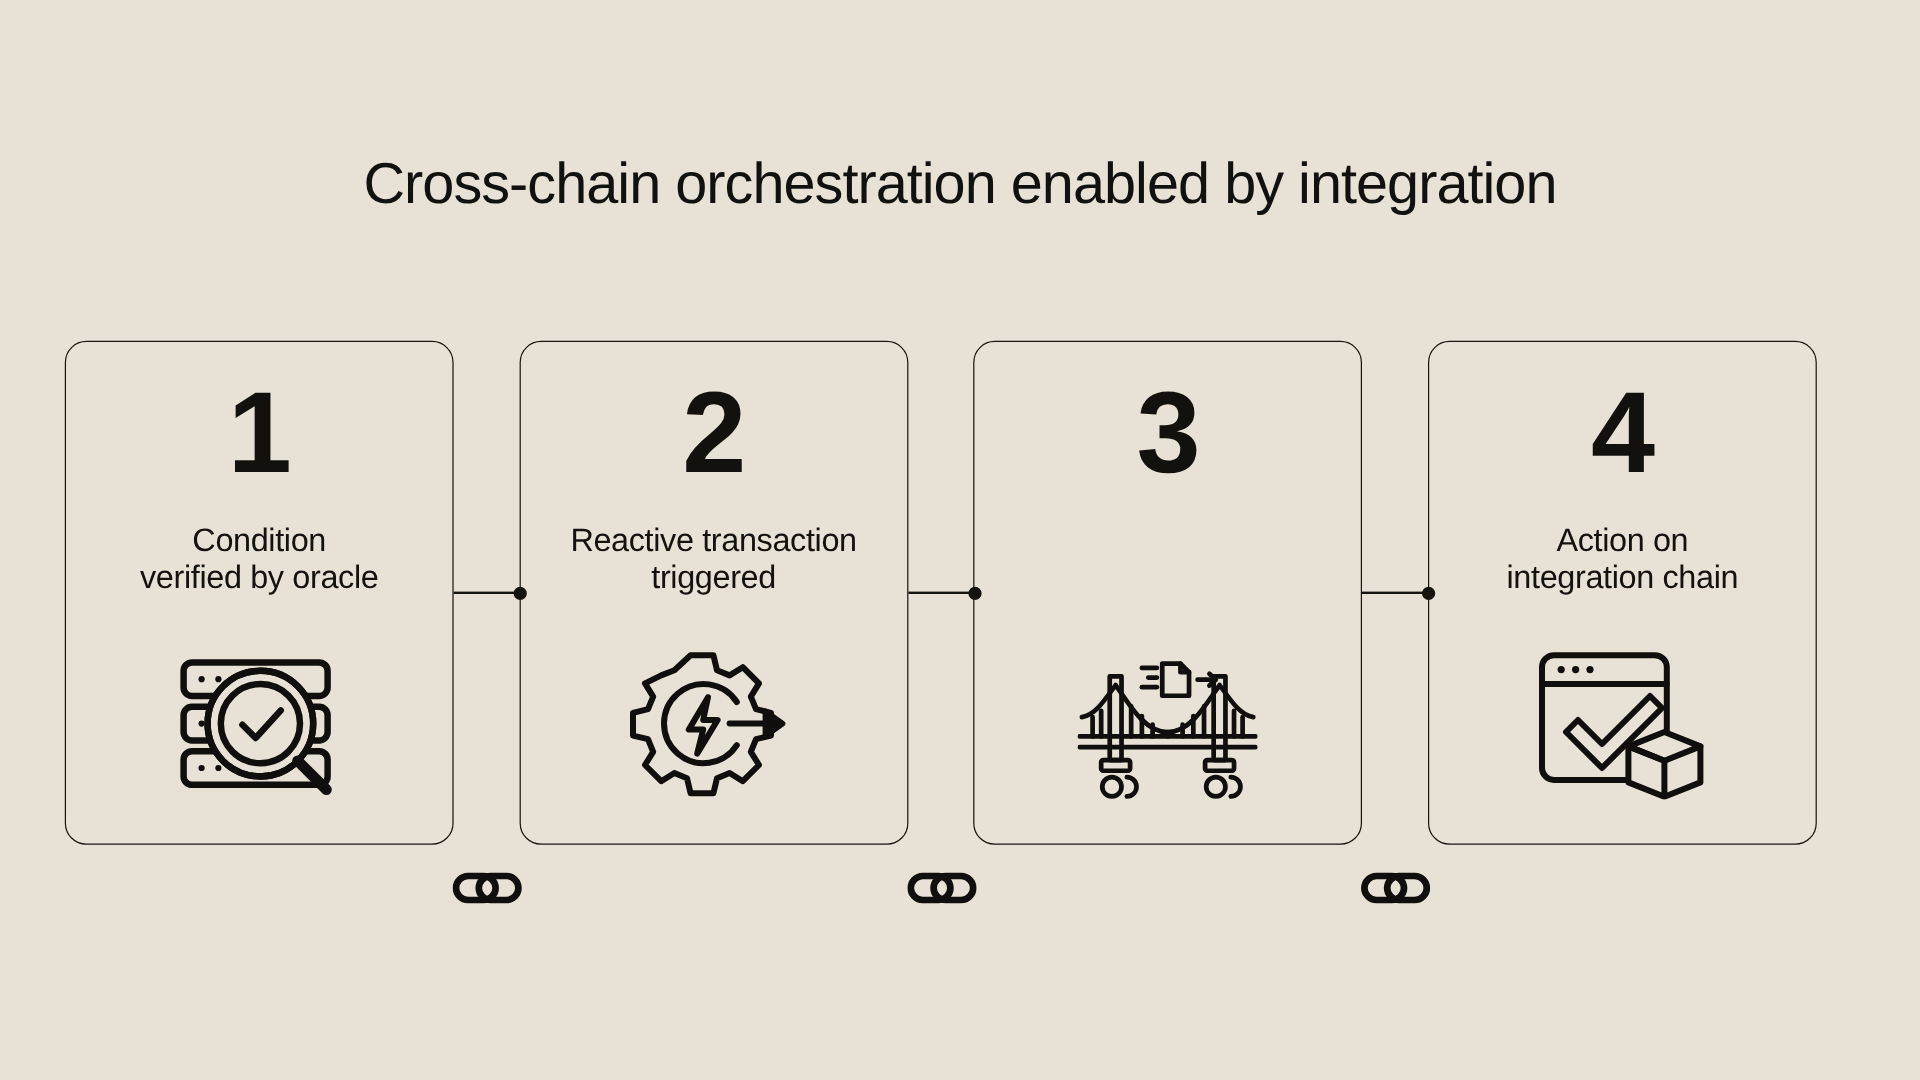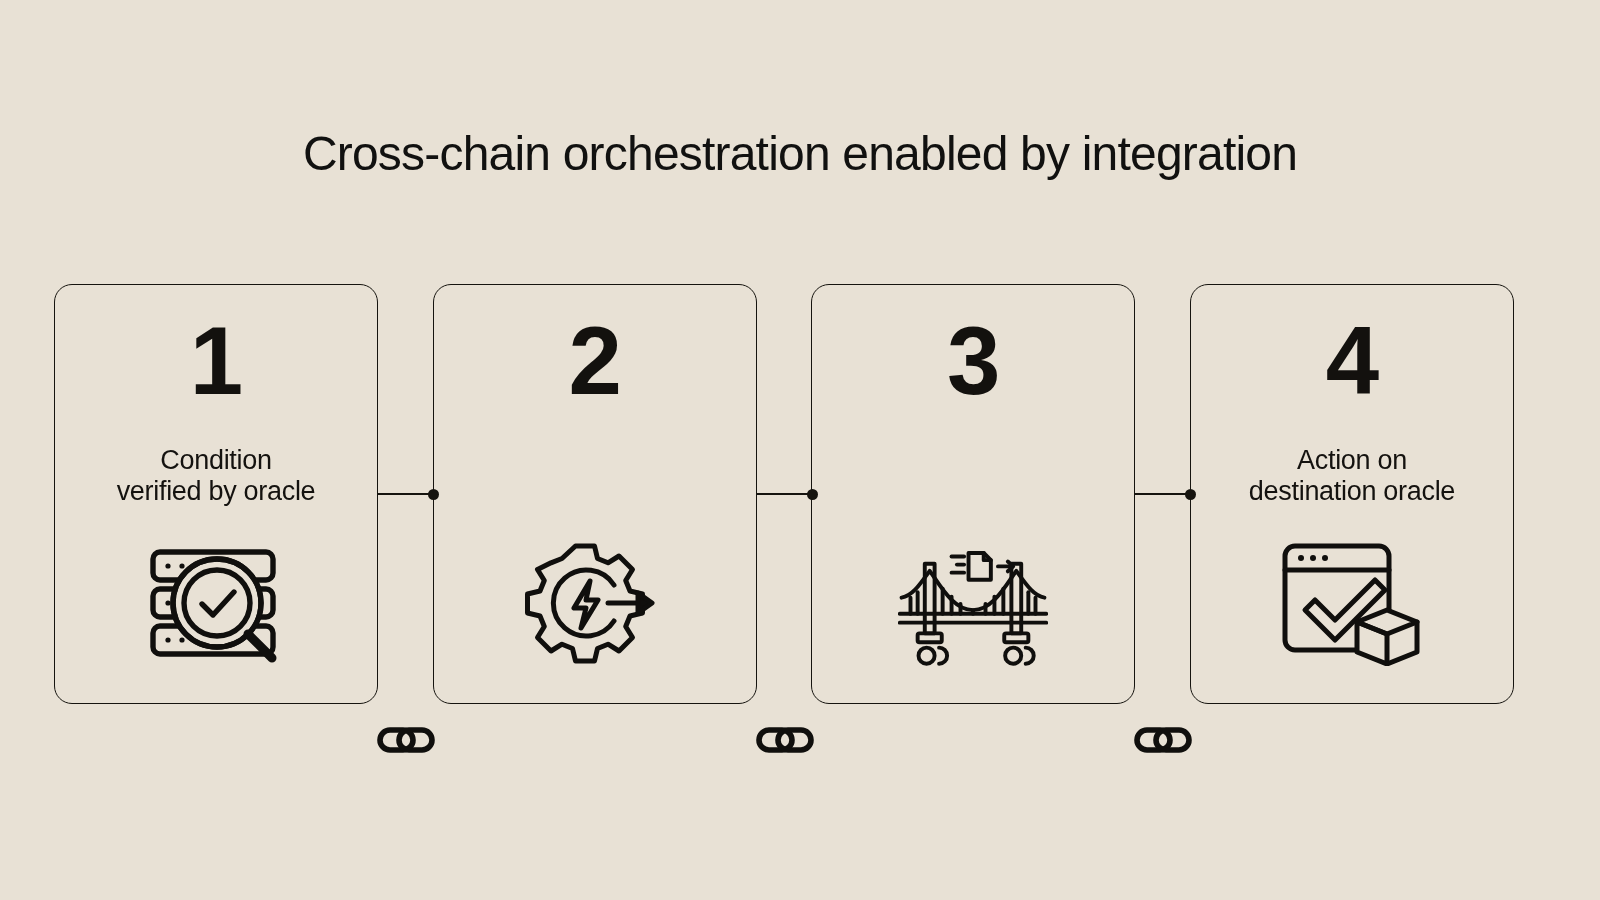--- a/index.html
+++ b/index.html
@@ -67,21 +67,21 @@
     font-size: 96px;
     font-weight: 700;
     line-height: 1;
     letter-spacing: -1px;
     color: #13110E;
     margin-top: 28px;
     user-select: none;
   }
 
   .card-label {
-    margin-top: 36px;
+    margin-top: 26px;
     font-size: 27px;
     font-weight: 400;
     line-height: 1.14;
     text-align: center;
     color: #14120F;
     letter-spacing: -0.3px;
     max-width: 300px;
     white-space: pre-line;
   }
 
@@ -171,20 +171,22 @@
 
           <path d="M61 62 L72 73 L93 50"></path>
 
           <path d="M107 92 L131 116" stroke-width="9"></path>
         </svg>
       </div>
     </div>
 
     <div class="card">
       <div class="card-number">2</div>
+      <div class="card-label">Reactive transaction
+triggered</div>
       <div class="card-icon">
         <svg width="150" height="126" viewBox="0 0 150 126" fill="none" stroke="#100F0D" stroke-width="5" stroke-linecap="round" stroke-linejoin="round">
 
           <path d="M55.5 6 L74.5 6 L77.5 18.5 L88 22.8 L99 16 L112.5 29.5 L105.7 40.5 L110 51 L122.5 54 L122.5 73 L110 76 L105.7 86.5 L112.5 97.5 L99 111 L88 104.2 L77.5 108.5 L74.5 121 L55.5 121 L52.5 108.5 L42 104.2 L31 111 L17.5 97.5 L24.3 86.5 L20 76 L7.5 73 L7.5 54 L20 51 L24.3 40.5 L17.5 29.5 L31 22.8 L42 18.5 Z"></path>
 
           <path d="M94 45 A33 33 0 1 0 94 81"></path>
 
           <path d="M70 41 L54 68 L66 68 L61 88 L78 60 L66 60 Z"></path>
 
           <path d="M88 63 L126 63"></path>
@@ -235,21 +237,21 @@
           <path d="M46 114 a9 9 0 0 1 9 9 a9 9 0 0 1 -9 9"></path>
           <path d="M129 114 a9 9 0 0 1 9 9 a9 9 0 0 1 -9 9 a9 9 0 0 1 -9 -9 a9 9 0 0 1 9 -9"></path>
           <path d="M143 114 a9 9 0 0 1 9 9 a9 9 0 0 1 -9 9"></path>
         </svg>
       </div>
     </div>
 
     <div class="card">
       <div class="card-number">4</div>
       <div class="card-label">Action on
-destination oracle</div>
+integration chain</div>
       <div class="card-icon">
         <svg width="146" height="126" viewBox="0 0 146 126" fill="none" stroke="#100F0D" stroke-width="5" stroke-linecap="round" stroke-linejoin="round">
 
           <rect x="6" y="6" width="104" height="104" rx="10"></rect>
           <path d="M6 30 L110 30"></path>
           <circle cx="22" cy="18" r="3" fill="#100F0D" stroke="none"></circle>
           <circle cx="34" cy="18" r="3" fill="#100F0D" stroke="none"></circle>
           <circle cx="46" cy="18" r="3" fill="#100F0D" stroke="none"></circle>
 
           <path d="M26 70 L36 60 L56 80 L96 40 L106 50 L56 100 Z"></path>

